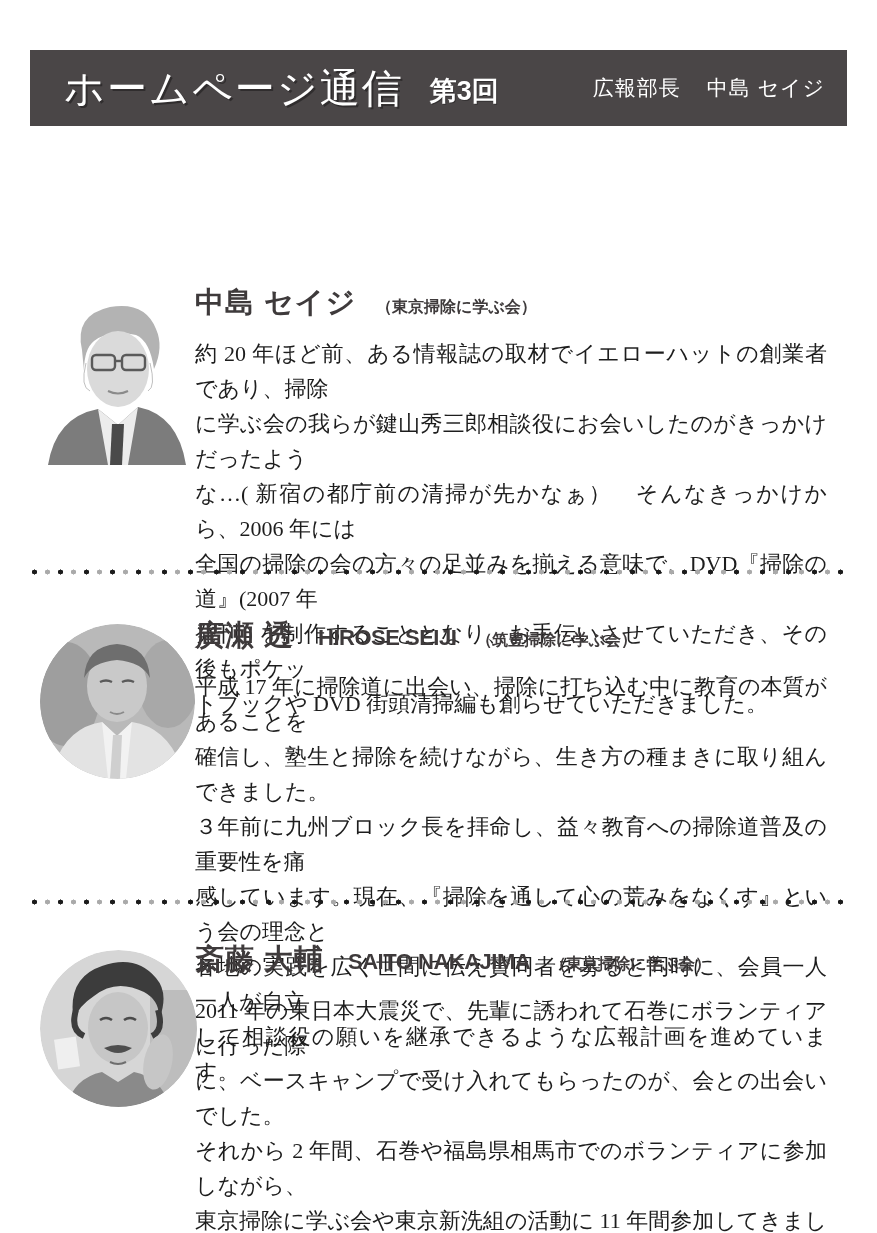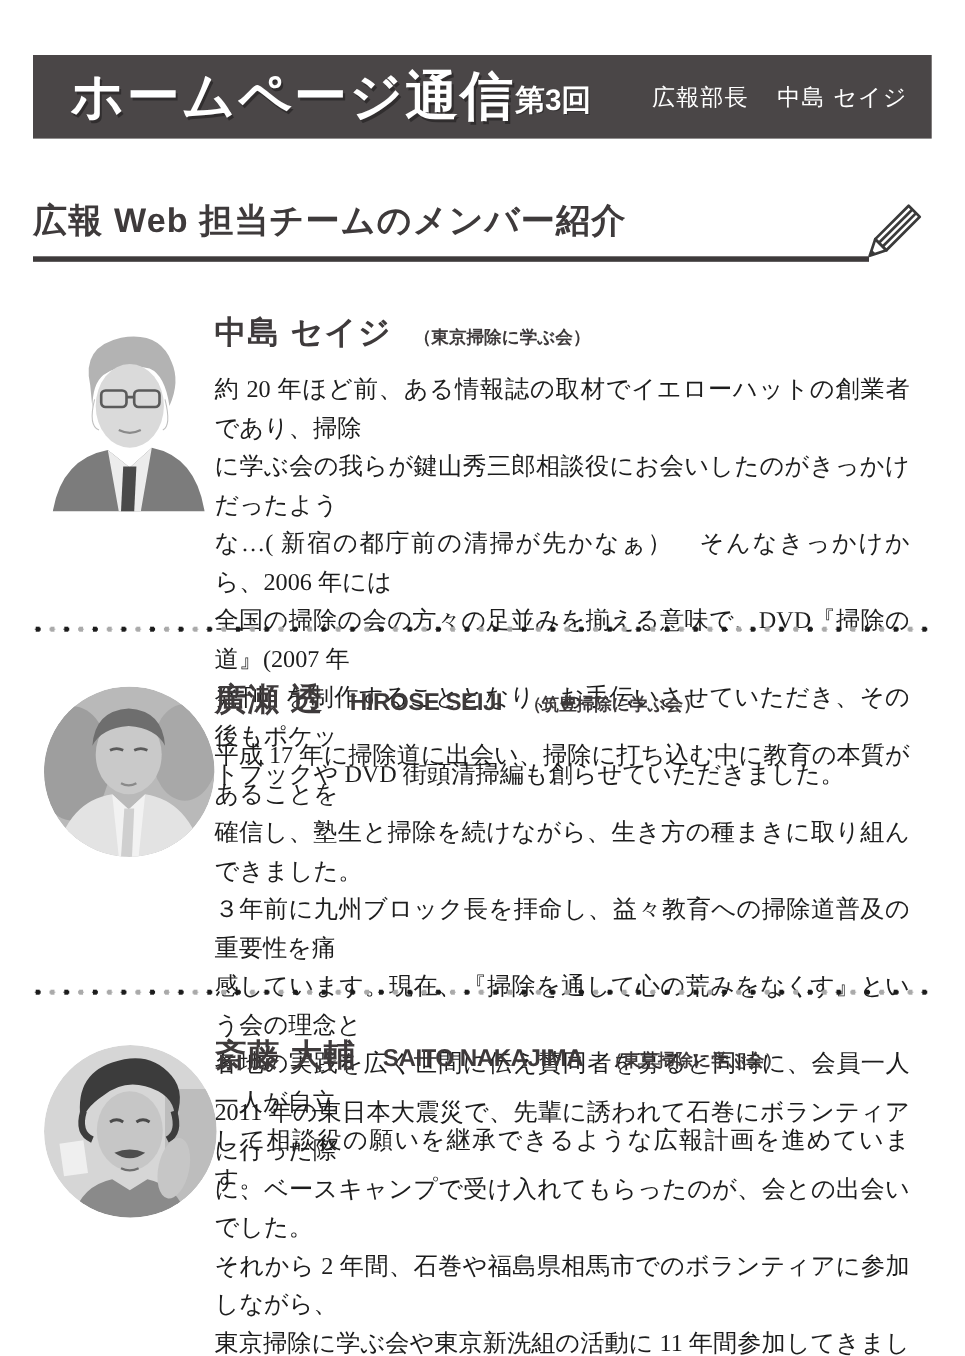--- a/index.html
+++ b/index.html
@@ -9,25 +9,25 @@
     background:#ffffff; overflow:hidden;
     font-family:"Liberation Sans","DejaVu Sans",sans-serif;
   }
   
   .title-bar {
     position:absolute; left:30px; top:50px; width:817px; height:76px;
     background:#4a4647; color:#ffffff;
     display:flex; align-items:center; padding:0 22px 0 34px;
   }
   .title-main {
-    font-size:48px; font-weight:700; letter-spacing:2px;
+    font-size:40px; font-weight:400; letter-spacing:2px;
     text-shadow:2px 2px 0 rgba(0,0,0,0.35);
   }
   .title-episode {
-    font-size:27px; font-weight:800; margin-top:6px;
+    font-size:27px; font-weight:800; margin-left:26px; margin-top:6px;
     text-shadow:1px 1px 0 rgba(0,0,0,0.3);
   }
   .title-author {
     margin-left:auto; font-size:21px; font-weight:400; display:flex; gap:26px;
     letter-spacing:1px;
   }
   
   .section-head {
     position:absolute; left:30px; top:180px; width:817px;
   }
@@ -74,33 +74,20 @@
 
   <div class="title-bar">
     <span class="title-main">ホームページ通信</span>
     <span class="title-episode">第3回</span>
     <span class="title-author">
       <span>広報部長</span>
       <span>中島 セイジ</span>
     </span>
   </div>
 
-  <div class="section-head">
-    <div class="section-title">広報 Web 担当チームのメンバー紹介</div>
-    <div class="section-rule"></div>
-    <svg class="pencil" viewBox="0 0 65 65">
-      <g fill="#ffffff" stroke="#3a3a3a" stroke-width="2.6" stroke-linejoin="round" transform="translate(8,53) rotate(-45)">
-        <polygon points="0,0 15,-7.5 15,7.5"></polygon>
-        <rect x="15" y="-7.5" width="45" height="15"></rect>
-        <line x1="15" y1="-2.5" x2="60" y2="-2.5"></line>
-        <line x1="15" y1="2.5" x2="60" y2="2.5"></line>
-        <polygon points="0,0 5.5,-2.8 5.5,2.8" fill="#3a3a3a" stroke="none"></polygon>
-      </g>
-    </svg>
-  </div>
 
   <div class="member m-1">
     <div class="photo" style="top:12px;">
       <svg width="150" height="170" viewBox="0 0 150 170">
         <path d="M42,55 Q34,20 70,12 Q105,6 116,34 Q124,52 114,74 Q110,46 96,40 Q70,34 54,46 Q44,54 44,76 Z" fill="#b3b3b3"></path>
         <ellipse cx="78" cy="74" rx="31" ry="38" fill="#dadada"></ellipse>
         <path d="M46,68 Q40,92 50,96 M110,68 Q116,92 108,96" stroke="#c0c0c0" fill="none"></path>
         <rect x="52" y="60" width="23" height="15" rx="4" fill="none" stroke="#5a5a5a" stroke-width="2.4"></rect>
         <rect x="82" y="60" width="23" height="15" rx="4" fill="none" stroke="#5a5a5a" stroke-width="2.4"></rect>
         <line x1="75" y1="66" x2="82" y2="66" stroke="#5a5a5a" stroke-width="2.4"></line>

